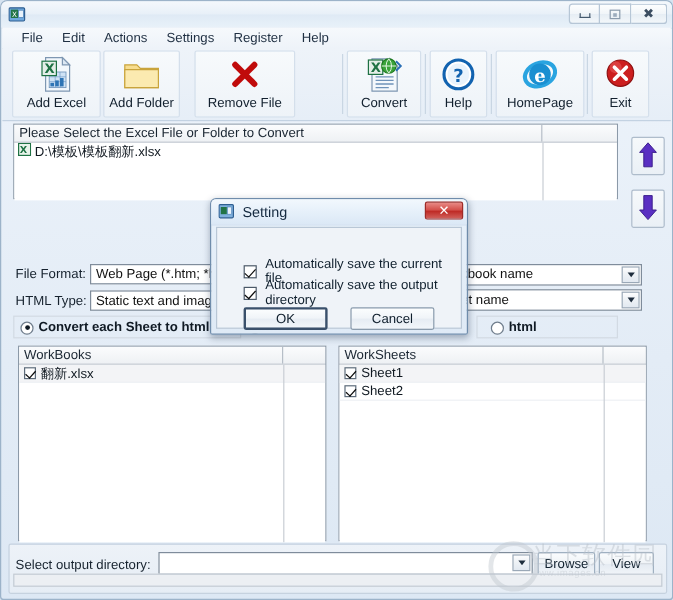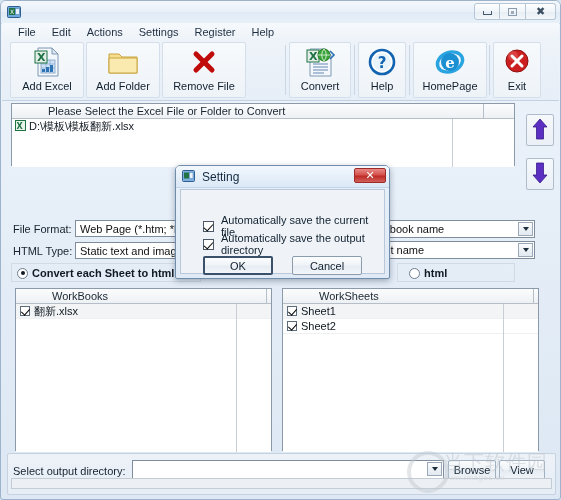--- a/index.html
+++ b/index.html
@@ -83,21 +83,21 @@
   .sunken{
     background:#fff;border:1px solid #8b99a8;box-sizing:border-box;
   }
   .gridhdr{
     background:linear-gradient(180deg,#fbfcfd 0%,#eef1f4 100%);
     border-bottom:1px solid #b6bec7;
     height:14px;font-size:11px;color:#1a2632;
     display:flex;align-items:center;
   }
   .gridhdr .cell{padding-left:4px;height:100%;display:flex;align-items:center;box-sizing:border-box;}
-  .gridhdr .cell.sep{border-right:1px solid #b6bec7;margin-left:32px;}
+  .gridhdr .cell.sep{border-right:1px solid #b6bec7;}
 
   
   #filelist{position:absolute;left:10px;top:102px;width:504px;height:63px;}
   #filelist .body{position:relative;height:48px;background:#fff;}
   .filerow{display:flex;align-items:center;height:14px;padding-left:3px;gap:3px;font-size:11px;color:#101820;}
   .vsep{position:absolute;top:0;bottom:0;width:1px;background:#c9ced4;}
 
   
   .arrowbtn{
     position:absolute;width:26px;height:30px;
@@ -261,21 +261,21 @@
           <rect x="16" y="21" width="3" height="5" fill="#2e74b5"></rect>
           <rect x="20" y="19" width="3" height="7" fill="#2e74b5"></rect>
           <rect x="5" y="5" width="12" height="12" fill="#fff" stroke="#1f7244"></rect>
           <rect x="5" y="5" width="12" height="12" fill="#1f7244" opacity="0.12"></rect>
           <text x="7" y="15" font-size="11" font-weight="bold" fill="#1f7244" font-family="DejaVu Sans">X</text>
         </svg>
       </span>
       <span class="lbl">Add Excel</span>
     </div>
 
-    <div class="tbtn" style="left:84px;width:74px;">
+    <div class="tbtn" style="left:84px;width:64px;">
       <span class="tbicon">
         <svg width="34" height="32" viewBox="0 0 34 32">
           <path d="M3 8 h10 l3 3 h15 v16 h-28 z" fill="#f7dd8f" stroke="#c9a43c"></path>
           <path d="M3 12 h28 v15 h-28 z" fill="#fbeab0" stroke="#c9a43c"></path>
         </svg>
       </span>
       <span class="lbl">Add Folder</span>
     </div>
 
     <div class="tbtn" style="left:160px;width:84px;">

